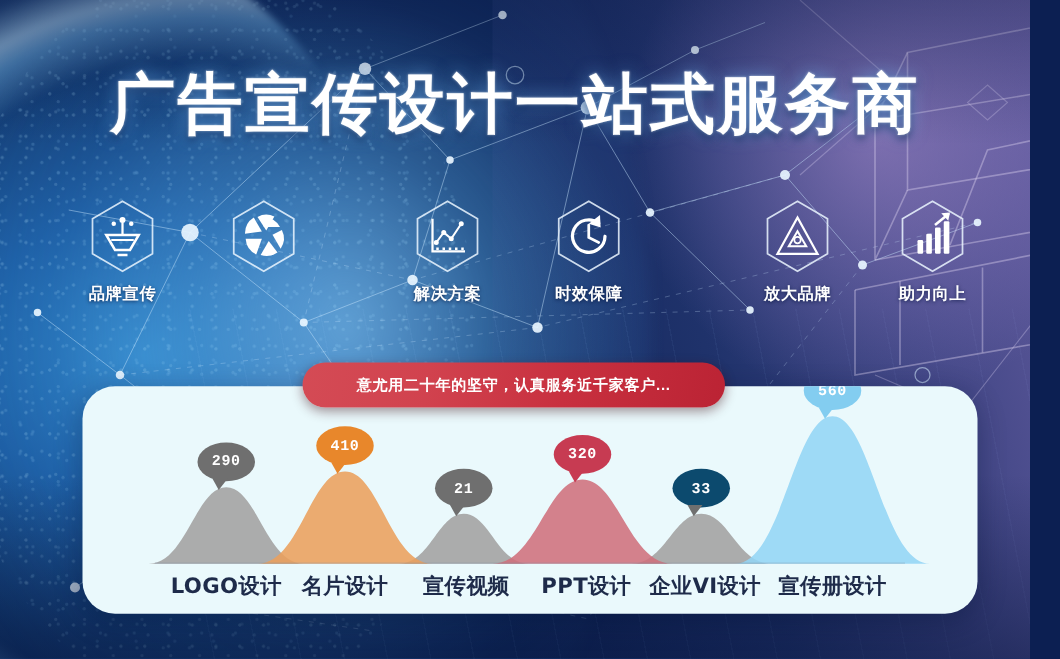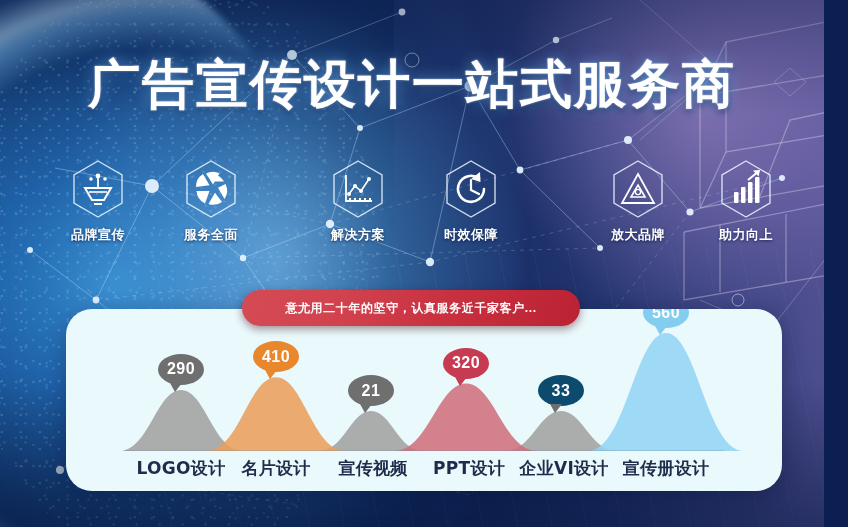--- a/index.html
+++ b/index.html
@@ -132,23 +132,23 @@
     font-size:17px; font-weight:bold; color:#1e2b4a;
     letter-spacing:.3px;
     font-family:"DejaVu Sans","Liberation Sans",sans-serif;
   }
 
   
   .bub{
     position:absolute;
     width:46px; height:31px; border-radius:50%;
     display:flex; align-items:center; justify-content:center;
-    color:#ffffff; font-size:16px; font-weight:bold;
+    color:#ffffff; font-size:12px; font-weight:bold;
     letter-spacing:.5px;
-    font-family:Liberation Sans, sans-serif;
+    font-family:Liberation Mono, monospace;
     z-index:3;
   }
   .bub::after{
     content:""; position:absolute;
     left:12px; bottom:-7px;
     width:0;height:0;
     border-left:5px solid transparent;
     border-right:7px solid transparent;
     border-top:9px solid currentColor;
   }
@@ -265,21 +265,20 @@
             <path d="M31 16 a15 15 0 0 1 13 7.5 l-13 0 z"></path>
             <path d="M45.5 26 a15 15 0 0 1 -1 15 l-6.5 -11.2 z"></path>
             <path d="M42 44 a15 15 0 0 1 -13.5 2 l6.5 -11.2 z"></path>
             <path d="M25 45.5 a15 15 0 0 1 -8.5 -12.5 l13 0 z"></path>
             <path d="M16 29 a15 15 0 0 1 7 -13 l6.5 11.2 z"></path>
             <path d="M26 15.5 a15 15 0 0 1 13.5 -0.3 l-6.5 11.2 z"></path>
           </g>
           <circle cx="31" cy="31" r="4.6" fill="none" stroke="rgba(235,246,255,.0)"></circle>
         </svg>
       </div>
-      <div class="feat-label">服务全面</div>
     </div>
 
     <div class="feat" style="left:308px;">
       <div class="hexwrap">
         <svg width="62" height="62" viewBox="0 0 62 62">
           <polygon points="31,3 55,17 55,45 31,59 7,45 7,17" fill="none" stroke="rgba(235,246,255,.85)" stroke-width="1.4"></polygon>
           <path d="M19 17 L19 43 L45 43" stroke="#ffffff" stroke-width="1.8" fill="none"></path>
           <polyline points="22,36 28,28 34,33 42,21" stroke="#ffffff" stroke-width="1.6" fill="none"></polyline>
           <circle cx="22" cy="36" r="2" fill="#ffffff"></circle>
           <circle cx="28" cy="28" r="2" fill="#ffffff"></circle>

